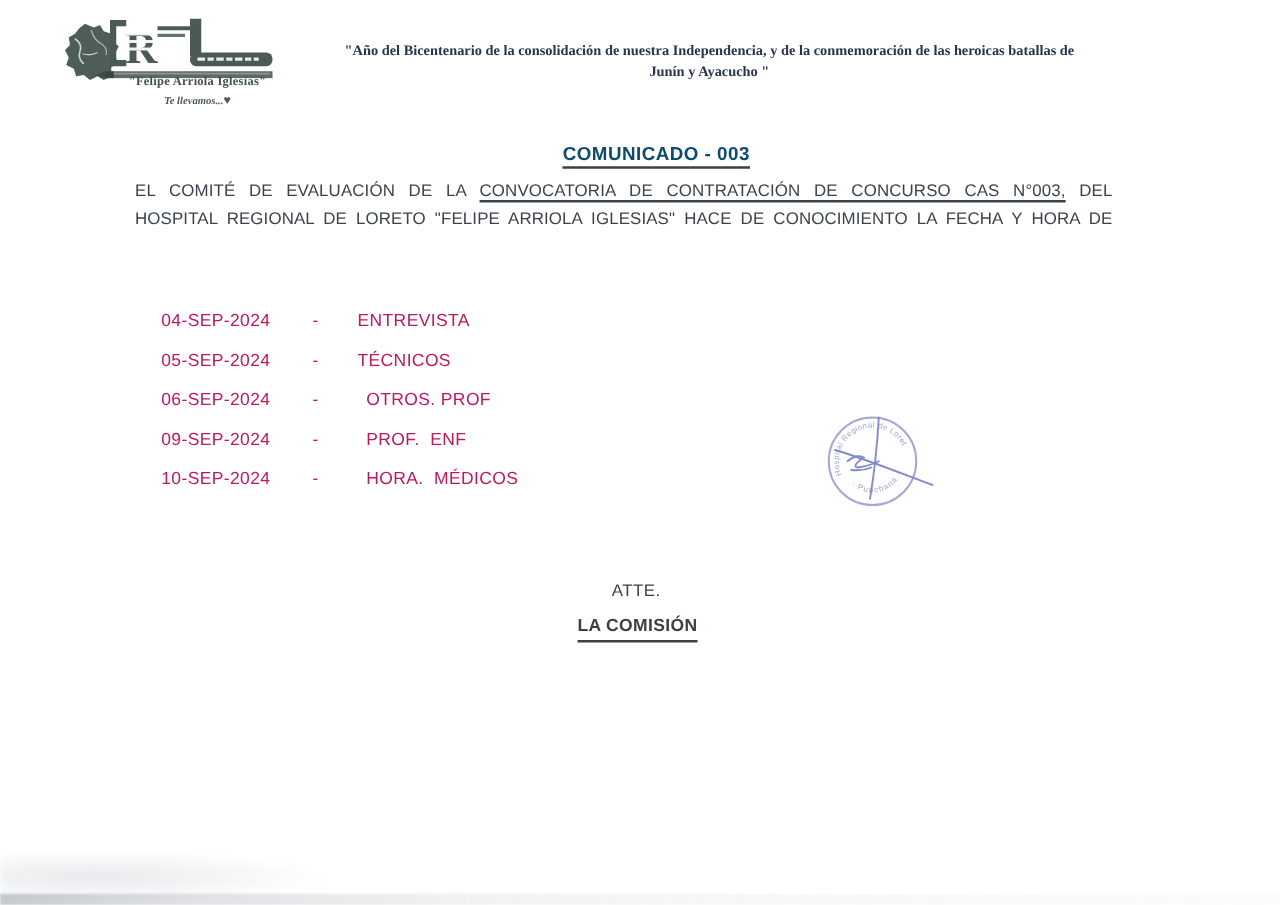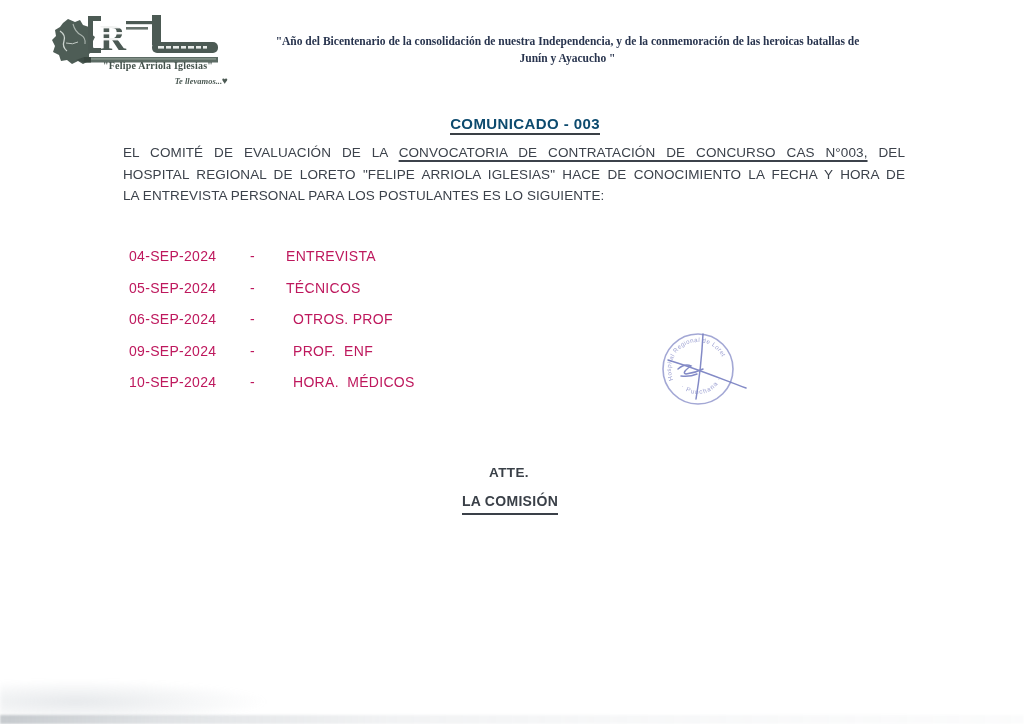--- a/index.html
+++ b/index.html
@@ -21,21 +21,21 @@
     text-align: center;
     font-family: "Liberation Serif", serif;
     font-weight: bold;
     font-size: 10px;
     color: #43514b;
     letter-spacing: 0.2px;
     filter: blur(0.3px);
   }
   .logo-tagline {
     position: absolute; left: 48px; top: 62px; width: 140px;
-    text-align: right;
+    text-align: center;
     font-family: "Liberation Serif", serif;
     font-style: italic;
     font-weight: bold;
     font-size: 8.5px;
     color: #4c5a54;
     filter: blur(0.35px);
   }
   .logo-tagline .heart { font-style: normal; font-size: 10px; }
 
   
@@ -60,21 +60,21 @@
     font-weight: bold;
     font-size: 15px;
     letter-spacing: 0.4px;
     color: #0c4a6e;
     border-bottom: 2px solid #3a4046;
     padding-bottom: 1px;
   }
 
   
   .paragraph {
-    position: absolute; left: 123px; top: 142px; width: 782px;
+    position: absolute; left: 108px; top: 142px; width: 782px;
     font-size: 13.5px;
     line-height: 21.5px;
     color: #3c424b;
     letter-spacing: 0.1px;
   }
   .p-line { text-align: justify; text-align-last: justify; }
   .p-line.last { text-align: left; text-align-last: left; }
   .u-seg {
     text-decoration: underline;
     text-underline-offset: 3px;
@@ -92,21 +92,21 @@
     color: #be185d;
     letter-spacing: 0.3px;
   }
   .sched-group { white-space: pre; }
   .sched-row.indent .sched-group { padding-left: 7px; }
 
   
   .closing-atte {
     position: absolute; left: 459px; top: 465px; width: 100px;
     text-align: center;
-    font-weight: bold;
+    font-weight: normal;
     font-size: 13.5px;
     color: #3a4048;
     letter-spacing: 0.4px;
   }
   .closing-signer {
     position: absolute; left: 430px; top: 492px; width: 160px;
     text-align: center;
   }
   .closing-signer span {
     display: inline-block;
@@ -200,21 +200,20 @@
     <span>COMUNICADO - 003</span>
   </div>
 
   <div class="paragraph">
     <div class="p-line">
       <span>EL COMITÉ DE EVALUACIÓN DE LA</span>
       <span class="u-seg">CONVOCATORIA DE CONTRATACIÓN DE CONCURSO CAS N°003,</span>
       <span>DEL</span>
     </div>
     <div class="p-line">HOSPITAL REGIONAL DE LORETO "FELIPE ARRIOLA IGLESIAS" HACE DE CONOCIMIENTO LA FECHA Y HORA DE</div>
-    <div class="p-line last">LA ENTREVISTA PERSONAL PARA LOS POSTULANTES ES LO SIGUIENTE:</div>
   </div>
 
   <div class="schedule">
     <div class="sched-row">
       <span class="sched-date">04-SEP-2024</span>
       <span class="sched-sep">-</span>
       <span class="sched-group">ENTREVISTA</span>
     </div>
     <div class="sched-row">
       <span class="sched-date">05-SEP-2024</span>

